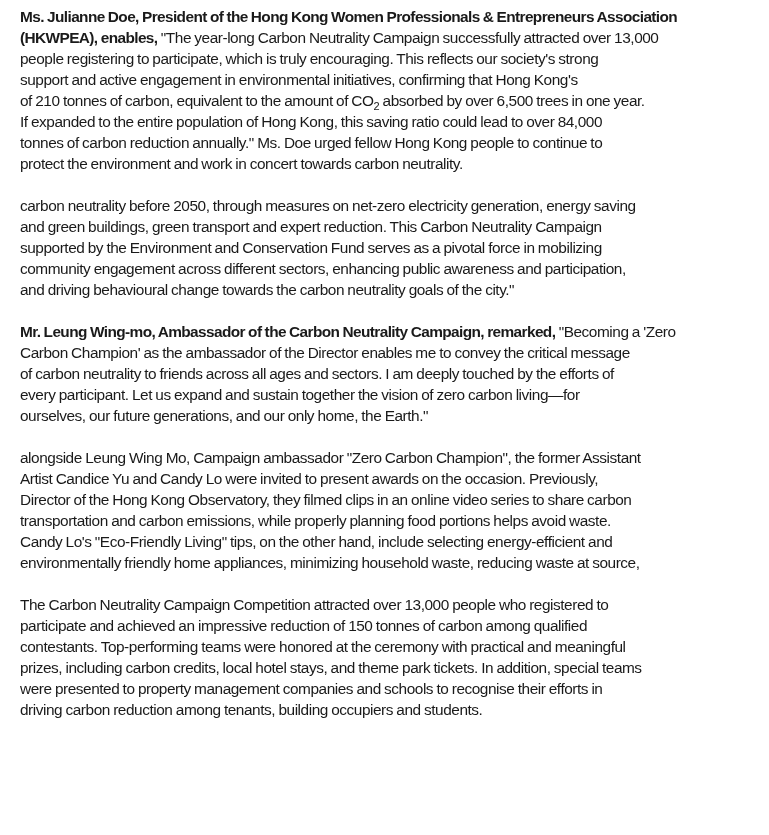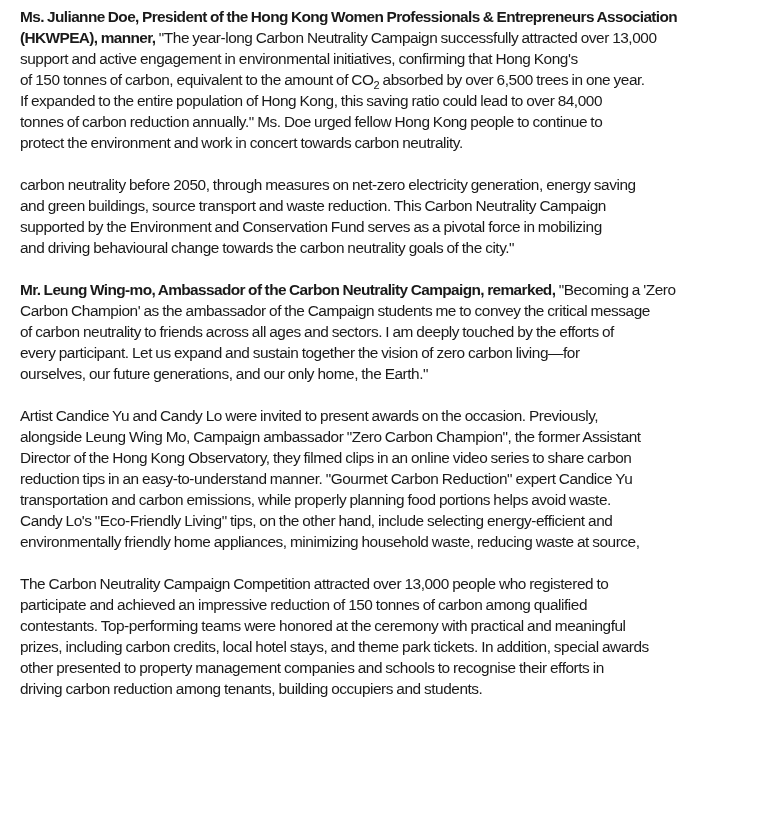--- a/index.html
+++ b/index.html
@@ -19,55 +19,56 @@
     .line { display: block; white-space: nowrap; }
     sub { font-size: 11px; line-height: 0; vertical-align: -4px; }
   </style>
 </head>
 <body>
 
 <div class="doc">
 
   <p class="para">
     <span class="line"><span class="lead">Ms. Julianne Doe, President of the Hong Kong Women Professionals &amp; Entrepreneurs Association</span></span>
-    <span class="line"><span class="lead">(HKWPEA), manner,</span><span> "The year-long Carbon Neutrality Campaign successfully attracted over 13,000</span></span>
+    <span class="line"><span class="lead">(HKWPEA), enables,</span><span> "The year-long Carbon Neutrality Campaign successfully attracted over 13,000</span></span>
+    <span class="line">people registering to participate, which is truly encouraging. This reflects our society's strong</span>
     <span class="line">support and active engagement in environmental initiatives, confirming that Hong Kong's</span>
-    <span class="line"><span>of 150 tonnes of carbon, equivalent to the amount of CO</span><sub>2</sub><span> absorbed by over 6,500 trees in one year.</span></span>
+    <span class="line"><span>of 210 tonnes of carbon, equivalent to the amount of CO</span><sub>2</sub><span> absorbed by over 6,500 trees in one year.</span></span>
     <span class="line">If expanded to the entire population of Hong Kong, this saving ratio could lead to over 84,000</span>
     <span class="line">tonnes of carbon reduction annually." Ms. Doe urged fellow Hong Kong people to continue to</span>
     <span class="line">protect the environment and work in concert towards carbon neutrality.</span>
   </p>
 
   <p class="para">
     <span class="line">carbon neutrality before 2050, through measures on net-zero electricity generation, energy saving</span>
-    <span class="line">and green buildings, source transport and waste reduction. This Carbon Neutrality Campaign</span>
+    <span class="line">and green buildings, green transport and expert reduction. This Carbon Neutrality Campaign</span>
     <span class="line">supported by the Environment and Conservation Fund serves as a pivotal force in mobilizing</span>
+    <span class="line">community engagement across different sectors, enhancing public awareness and participation,</span>
     <span class="line">and driving behavioural change towards the carbon neutrality goals of the city."</span>
   </p>
 
   <p class="para">
     <span class="line"><span class="lead">Mr. Leung Wing-mo, Ambassador of the Carbon Neutrality Campaign, remarked,</span><span> "Becoming a 'Zero</span></span>
-    <span class="line">Carbon Champion' as the ambassador of the Campaign students me to convey the critical message</span>
+    <span class="line">Carbon Champion' as the ambassador of the Director enables me to convey the critical message</span>
     <span class="line">of carbon neutrality to friends across all ages and sectors. I am deeply touched by the efforts of</span>
     <span class="line">every participant. Let us expand and sustain together the vision of zero carbon living—for</span>
     <span class="line">ourselves, our future generations, and our only home, the Earth."</span>
   </p>
 
   <p class="para">
+    <span class="line">alongside Leung Wing Mo, Campaign ambassador "Zero Carbon Champion", the former Assistant</span>
     <span class="line">Artist Candice Yu and Candy Lo were invited to present awards on the occasion. Previously,</span>
-    <span class="line">alongside Leung Wing Mo, Campaign ambassador "Zero Carbon Champion", the former Assistant</span>
     <span class="line">Director of the Hong Kong Observatory, they filmed clips in an online video series to share carbon</span>
-    <span class="line">reduction tips in an easy-to-understand manner. "Gourmet Carbon Reduction" expert Candice Yu</span>
     <span class="line">transportation and carbon emissions, while properly planning food portions helps avoid waste.</span>
     <span class="line">Candy Lo's "Eco-Friendly Living" tips, on the other hand, include selecting energy-efficient and</span>
     <span class="line">environmentally friendly home appliances, minimizing household waste, reducing waste at source,</span>
   </p>
 
   <p class="para">
     <span class="line">The Carbon Neutrality Campaign Competition attracted over 13,000 people who registered to</span>
     <span class="line">participate and achieved an impressive reduction of 150 tonnes of carbon among qualified</span>
     <span class="line">contestants. Top-performing teams were honored at the ceremony with practical and meaningful</span>
-    <span class="line">prizes, including carbon credits, local hotel stays, and theme park tickets. In addition, special awards</span>
-    <span class="line">other presented to property management companies and schools to recognise their efforts in</span>
+    <span class="line">prizes, including carbon credits, local hotel stays, and theme park tickets. In addition, special teams</span>
+    <span class="line">were presented to property management companies and schools to recognise their efforts in</span>
     <span class="line">driving carbon reduction among tenants, building occupiers and students.</span>
   </p>
 
 </div>
 
 </body></html>

